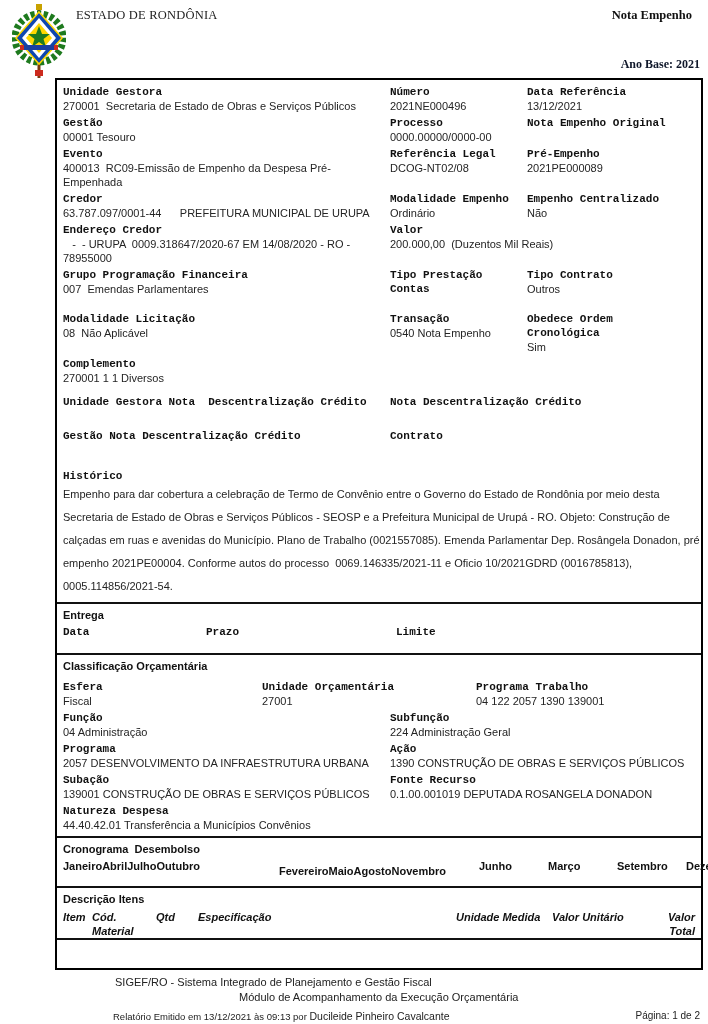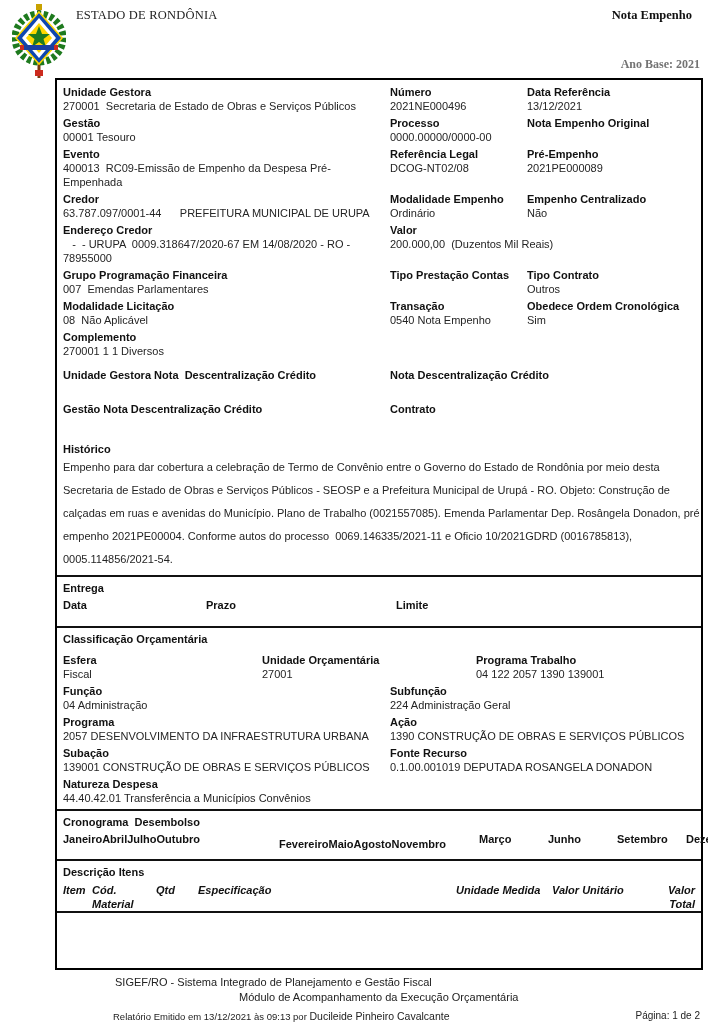--- a/index.html
+++ b/index.html
@@ -7,28 +7,28 @@
   body {
     width:708px; height:1024px; position:relative;
     font-family:"Liberation Sans", sans-serif;
     color:#1b1b1b; font-size:11px; overflow:hidden;
   }
   
   .page-header { position:relative; height:78px;font-family:Liberation Serif, serif; }
   .logo { position:absolute; left:12px; top:4px; }
   .org-name { position:absolute; left:76px; top:8px; font-size:12.5px; color:#222; letter-spacing:.2px; }
   .doc-title { position:absolute; right:16px; top:8px; font-size:12.5px; font-weight:bold; color:#111; }
-  .ano-base  { position:absolute; right:8px; top:57px; font-size:12px; font-weight:bold; color:#737373; }
+  .ano-base  { position:absolute; right:8px; top:57px; font-size:12px; font-weight:bold; color:#0f172a; }
 
   
   .main-box {
     position:absolute; left:55px; top:78px; width:648px; height:892px;
     border:2px solid #000; background:#fff; padding:5px 6px 0 6px;
   }
-  .lbl { font-weight:bold; color:#111; line-height:14px; white-space:pre-wrap; }
+  .lbl { font-weight:bold; color:#111; line-height:14px; white-space:pre-wrap;font-family:Liberation Mono, monospace; }
   .val { color:#242424; line-height:14px; white-space:pre-wrap; min-height:13px; }
   .row  { display:grid; grid-template-columns:327px 137px 1fr; margin-bottom:3px; }
   .row-2col { display:grid; grid-template-columns:327px 1fr; margin-bottom:3px; }
   .field { padding-right:6px; }
   .spacer-top { margin-top:10px; }
   .tall { min-height:31px; }
 
   .divider { border:none; border-top:2px solid #111; margin:4px -6px 4px -6px; }
 
   .section-title { font-weight:bold; color:#111; line-height:15px; white-space:pre-wrap; }
@@ -310,25 +310,25 @@
       <div class="m">Outubro</div>
     </div>
     <div class="crono-col offset">
       <div class="m">Fevereiro</div>
       <div class="m">Maio</div>
       <div class="m">Agosto</div>
       <div class="m">Novembro</div>
     </div>
     <div class="crono-col">
       <div class="crono-item">
-        <div class="m">Março</div>
+        <div class="m">Junho</div>
         <div class="v"></div>
       </div>
       <div class="crono-item">
-        <div class="m">Junho</div>
+        <div class="m">Março</div>
         <div class="v"></div>
       </div>
       <div class="crono-item">
         <div class="m">Setembro</div>
         <div class="v"></div>
       </div>
       <div class="crono-item">
         <div class="m">Dezembro</div>
         <div class="v">200.000,00</div>
       </div>

